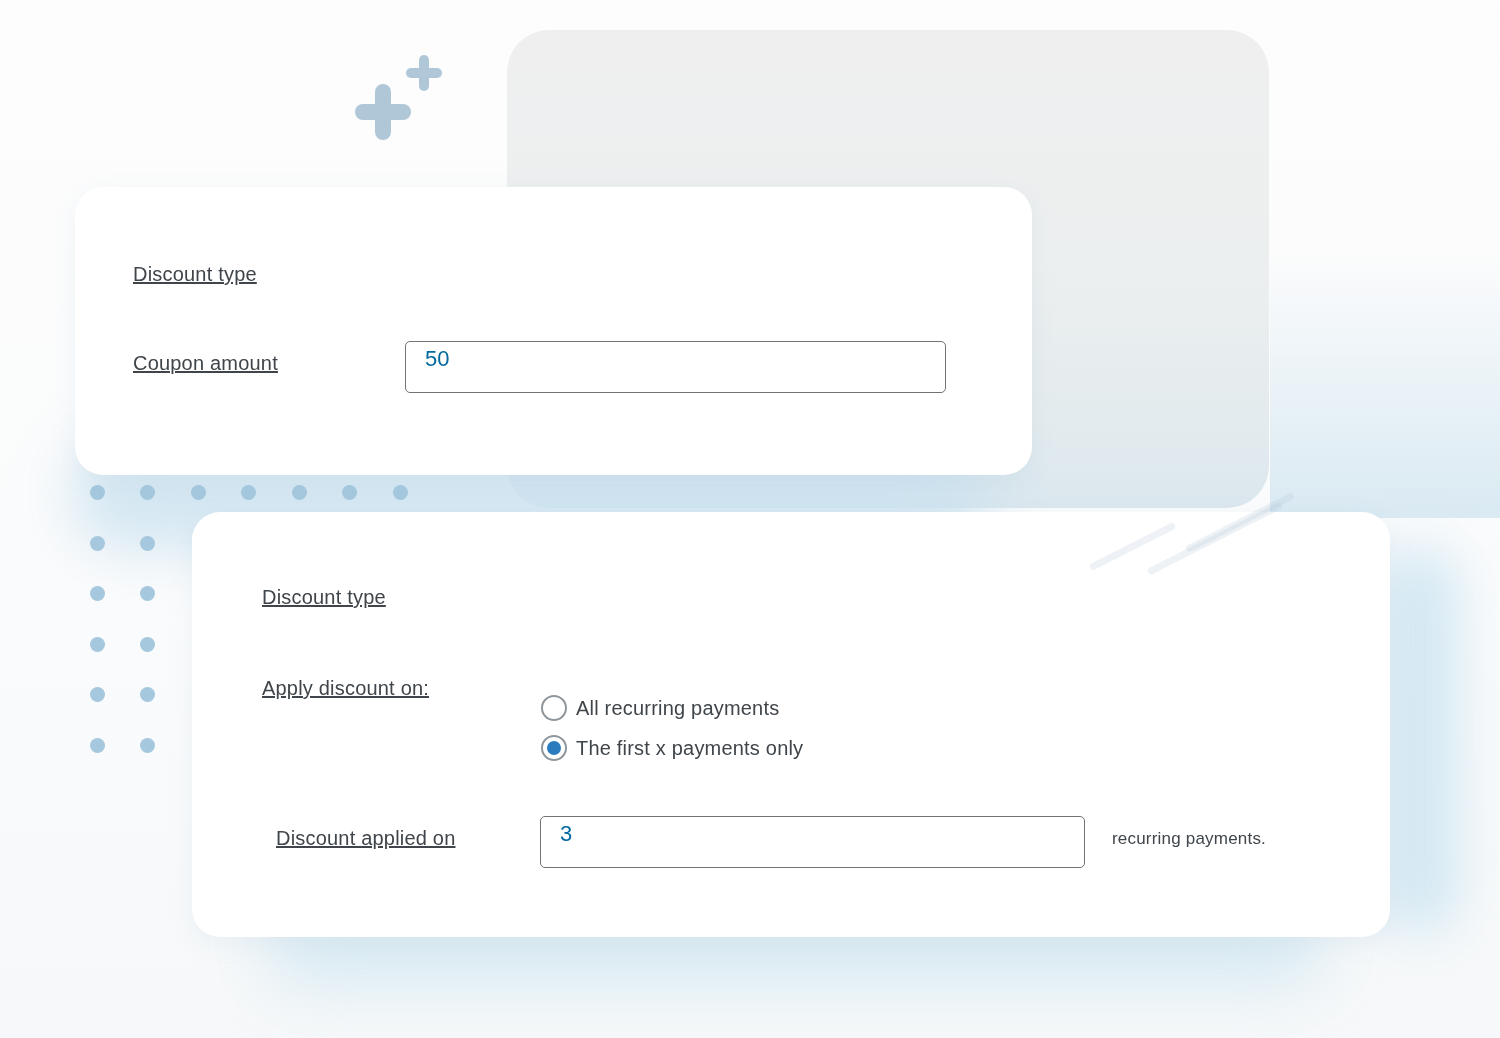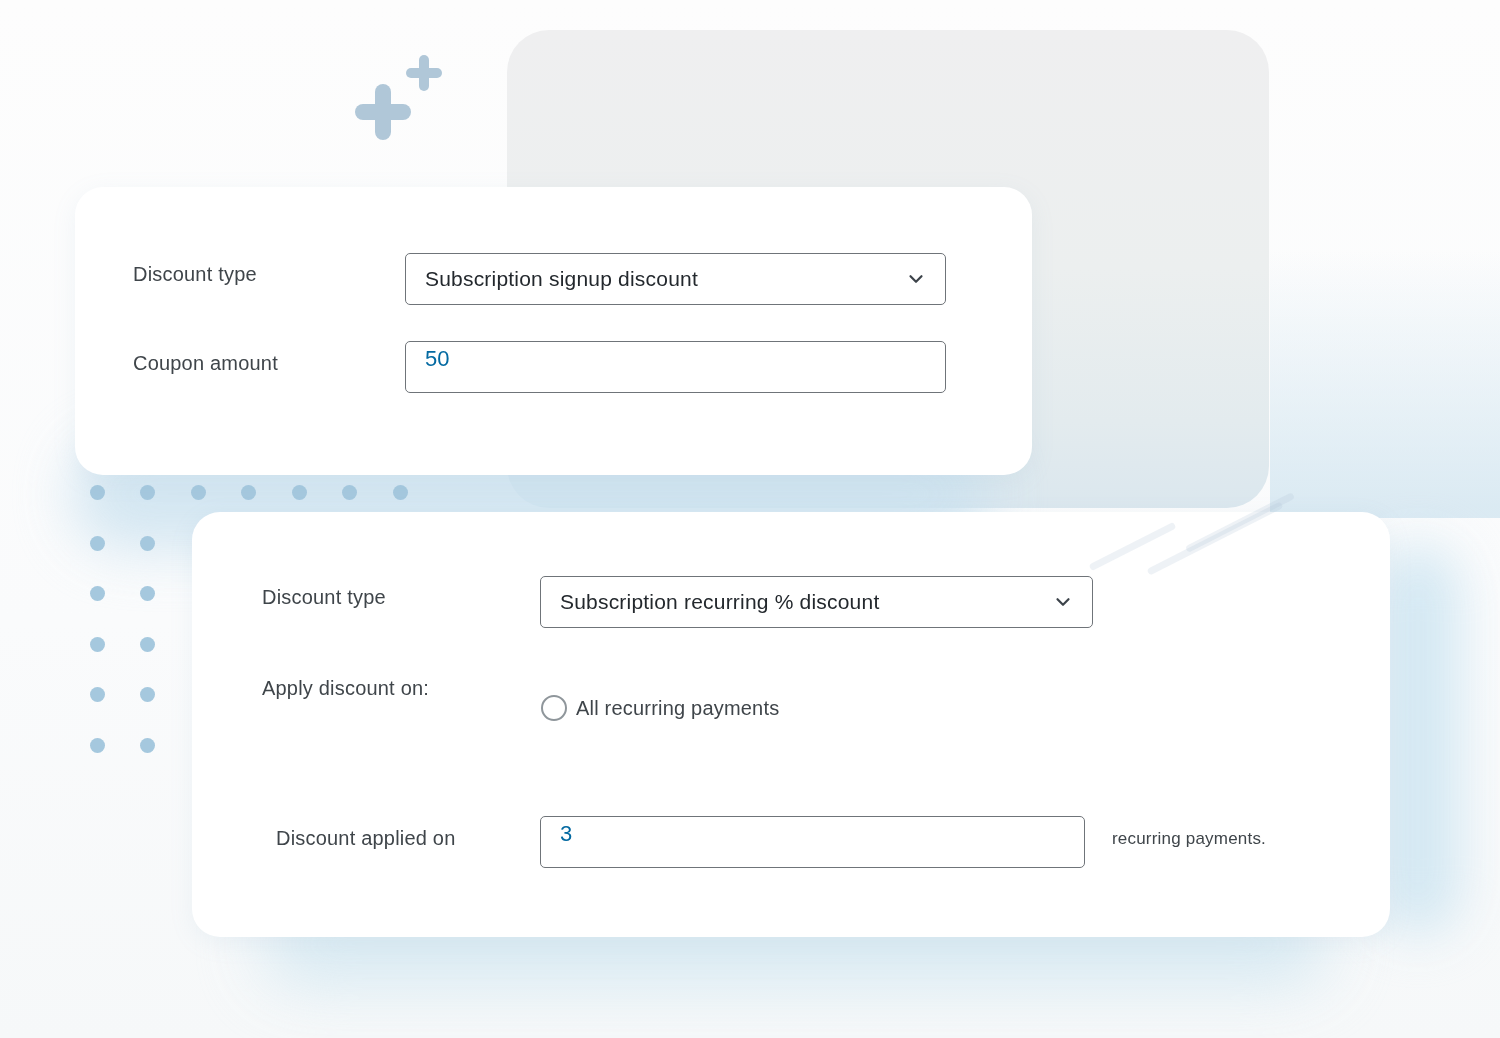--- a/index.html
+++ b/index.html
@@ -42,20 +42,21 @@
   
   .card{
     position:absolute;background:#ffffff;border-radius:28px;z-index:2;
     box-shadow:0 6px 24px rgba(130,170,195,0.10);
   }
   .card1{left:75px;top:187px;width:957px;height:288px;}
   .card2{left:192px;top:512px;width:1198px;height:425px;}
   .field-label{
     position:absolute;color:#3f454a;font-size:20px;line-height:24px;letter-spacing:.2px;
     white-space:nowrap;
+    text-decoration:underline;
   }
   .selectbox{
     position:absolute;height:52px;background:#fff;border:1.5px solid #6f7479;border-radius:5px;
     box-sizing:border-box;display:flex;align-items:center;justify-content:space-between;
     padding:0 18px 0 19px;cursor:pointer;
   }
   .selectbox .sel-text{color:#23282d;font-size:21px;letter-spacing:.2px;white-space:nowrap;}
   .chev{display:flex;align-items:center;}
   .textinput{
     position:absolute;height:52px;background:#fff;border:1.5px solid #6f7479;border-radius:5px;
@@ -108,49 +109,37 @@
     <div class="dot" style="left:90px;top:637px;"></div>
     <div class="dot" style="left:140px;top:637px;"></div>
     <div class="dot" style="left:90px;top:687px;"></div>
     <div class="dot" style="left:140px;top:687px;"></div>
     <div class="dot" style="left:90px;top:738px;"></div>
     <div class="dot" style="left:140px;top:738px;"></div>
   </div>
 
   <div class="card card1">
     <div class="field-label" style="left:58px;top:75px;">Discount type</div>
-    <div class="selectbox" style="left:330px;top:66px;width:541px;">
-      <span class="sel-text">Subscription signup discount</span>
-      <span class="chev">
-        <svg width="22" height="22" viewBox="0 0 24 24" fill="none" stroke="#3c434a" stroke-width="2.4" stroke-linecap="round" stroke-linejoin="round">
-          <polyline points="6 9 12 15 18 9"></polyline>
-        </svg>
-      </span>
-    </div>
 
     <div class="field-label" style="left:58px;top:164px;">Coupon amount</div>
     <input class="textinput" style="left: 330px; top: 154px;" type="text" value="50">
   </div>
 
   <div class="card card2">
     <div class="field-label" style="left:70px;top:73px;">Discount type</div>
-    <div class="selectbox" style="left:348px;top:64px;width:553px;">
-      <span class="sel-text">Subscription recurring % discount</span>
-      <span class="chev">
-        <svg width="22" height="22" viewBox="0 0 24 24" fill="none" stroke="#3c434a" stroke-width="2.4" stroke-linecap="round" stroke-linejoin="round">
-          <polyline points="6 9 12 15 18 9"></polyline>
-        </svg>
-      </span>
-    </div>
 
     <div class="field-label" style="left:70px;top:164px;">Apply discount on:</div>
 
     <div class="radio-row" style="left:349px;top:183px;">
       <span class="radio-circle"></span>
       <span class="radio-label">All recurring payments</span>
+    </div>
+    <div class="radio-row" style="left:349px;top:223px;">
+      <span class="radio-circle checked"></span>
+      <span class="radio-label">The first x payments only</span>
     </div>
 
     <div class="field-label" style="left:84px;top:314px;">Discount applied on</div>
     <input class="textinput" style="left: 348px; top: 304px; width: 545px;" type="text" value="3">
     <div class="suffix-text" style="left:920px;top:317px;">recurring payments.</div>
   </div>
 
   <div class="streaks">
     <div class="streak s1"></div>
       <div class="streak s2"></div>

